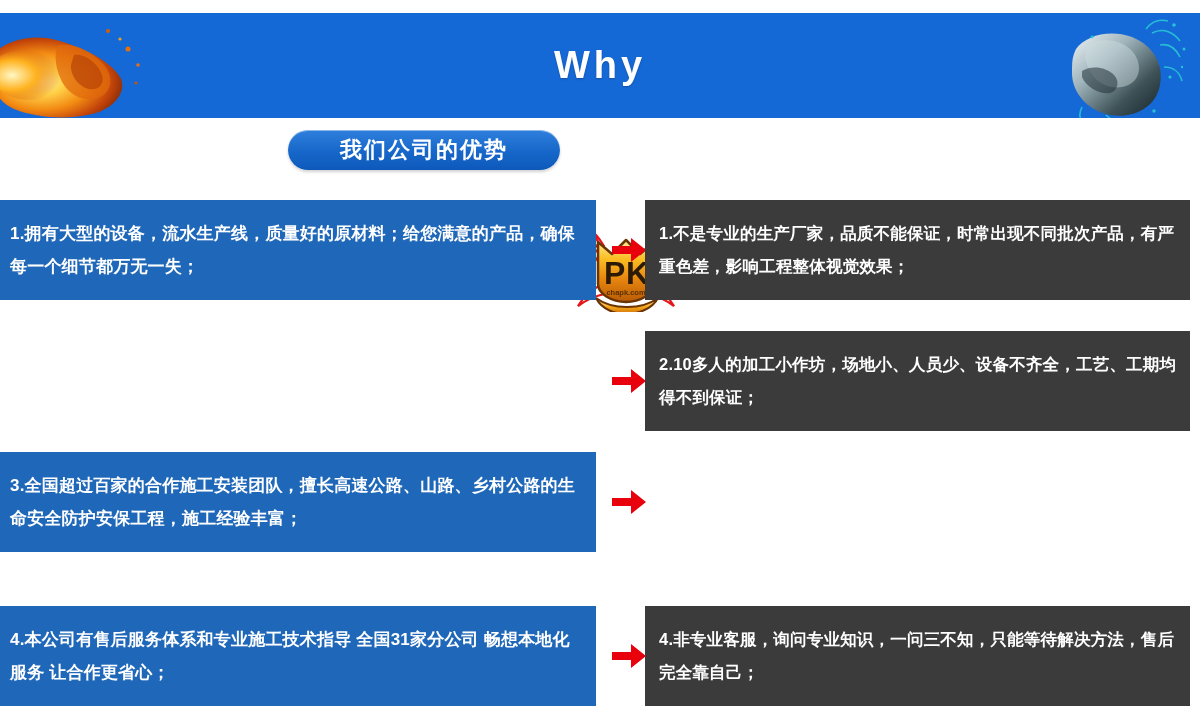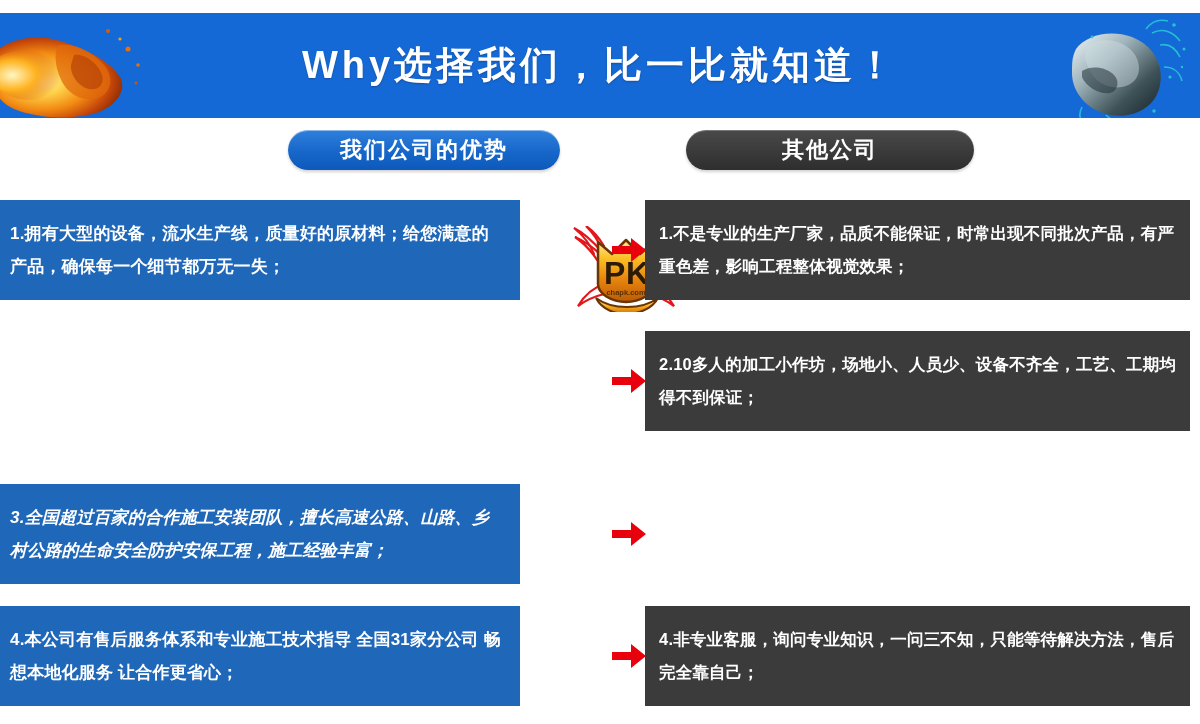--- a/index.html
+++ b/index.html
@@ -60,30 +60,30 @@
   
   .pk-logo{
     position:absolute;left:572px;top:104px;width:108px;height:86px;
   }
 
   
   .rows{position:absolute;left:0;top:192px;width:1200px;height:532px;}
   .row{position:absolute;left:0;width:1200px;height:100px;}
   .row-1{top:8px;}
   .row-2{top:139px;}
-  .row-3{top:292px;font-style:italic;}
+  .row-3{top:260px;}
   .row-4{top:414px;}
 
   .panel{
     position:absolute;top:0;height:100px;
     display:flex;align-items:center;
     box-sizing:border-box;
   }
   .panel-left{
-    left:0;width:520px;
+    left:0;width:596px;
     background:#1f67b8;
     padding:0 14px 0 10px;
   }
   .panel-right{
     left:645px;width:545px;
     background:#3b3b3b;
     padding:0 12px 0 14px;
   }
   .panel p{
     margin:0;
@@ -127,21 +127,21 @@
     <path d="M72 24 C86 22 104 30 116 44 C126 56 124 70 112 76 C100 82 84 76 76 64 C68 52 64 30 72 24 Z" fill="#e06a0c" opacity=".75"></path>
     <path d="M86 34 C96 32 110 42 114 54 C117 63 110 70 101 68 C91 66 82 54 83 44 Z" fill="#b03c06" opacity=".6"></path>
     <circle cx="140" cy="28" r="2.5" fill="#e8700c"></circle>
     <circle cx="150" cy="44" r="1.8" fill="#e8700c"></circle>
     <circle cx="132" cy="18" r="1.6" fill="#f0a020"></circle>
     <circle cx="120" cy="10" r="2" fill="#d85c08"></circle>
     <circle cx="148" cy="62" r="1.5" fill="#c85408"></circle>
   </svg>
 
   <div class="header-title">
-    <span class="t-yellow">Why</span><span class="t-white">选择我们，比一比就知道！</span>
+    <span class="t-yellow">Why</span>
   </div>
 
   <svg class="water-fist" viewBox="0 0 140 112" xmlns="http://www.w3.org/2000/svg">
     <defs>
       <linearGradient id="waterG" x1="0" y1="0" x2="1" y2="1">
         <stop offset="0%" stop-color="#f0f6f8"></stop>
         <stop offset="35%" stop-color="#9fb4bb"></stop>
         <stop offset="70%" stop-color="#3e5258"></stop>
         <stop offset="100%" stop-color="#16262b"></stop>
       </linearGradient>
@@ -204,23 +204,20 @@
 
     <g fill="#2a1a06" font-family="Liberation Sans, sans-serif" font-weight="bold">
       <text x="32" y="58" font-size="32">P</text>
       <text x="54" y="58" font-size="32">K</text>
     </g>
     <text x="54" y="69" font-size="7.5" fill="#5a3002" text-anchor="middle" font-family="Liberation Sans, sans-serif" font-weight="bold">chapk.com</text>
 
     <path d="M24 72 C40 84 70 84 86 72 C80 84 64 88 54 88 C44 88 30 84 24 72 Z" fill="url(#goldG2)" stroke="#6b3403" stroke-width="2"></path>
   </svg>
 
-  <div class="tab tab-right">
-    <span>其他公司</span>
-  </div>
 </div>
 
 <div class="rows">
 
   <div class="row row-1">
     <div class="panel panel-left">
       <p>1.拥有大型的设备，流水生产线，质量好的原材料；给您满意的产品，确保每一个细节都万无一失；</p>
     </div>
     <svg class="arrow" viewBox="0 0 34 28" xmlns="http://www.w3.org/2000/svg">
       <path d="M0 10 L19 10 L19 2 L34 14 L19 26 L19 18 L0 18 Z" fill="#e8000d"></path>

